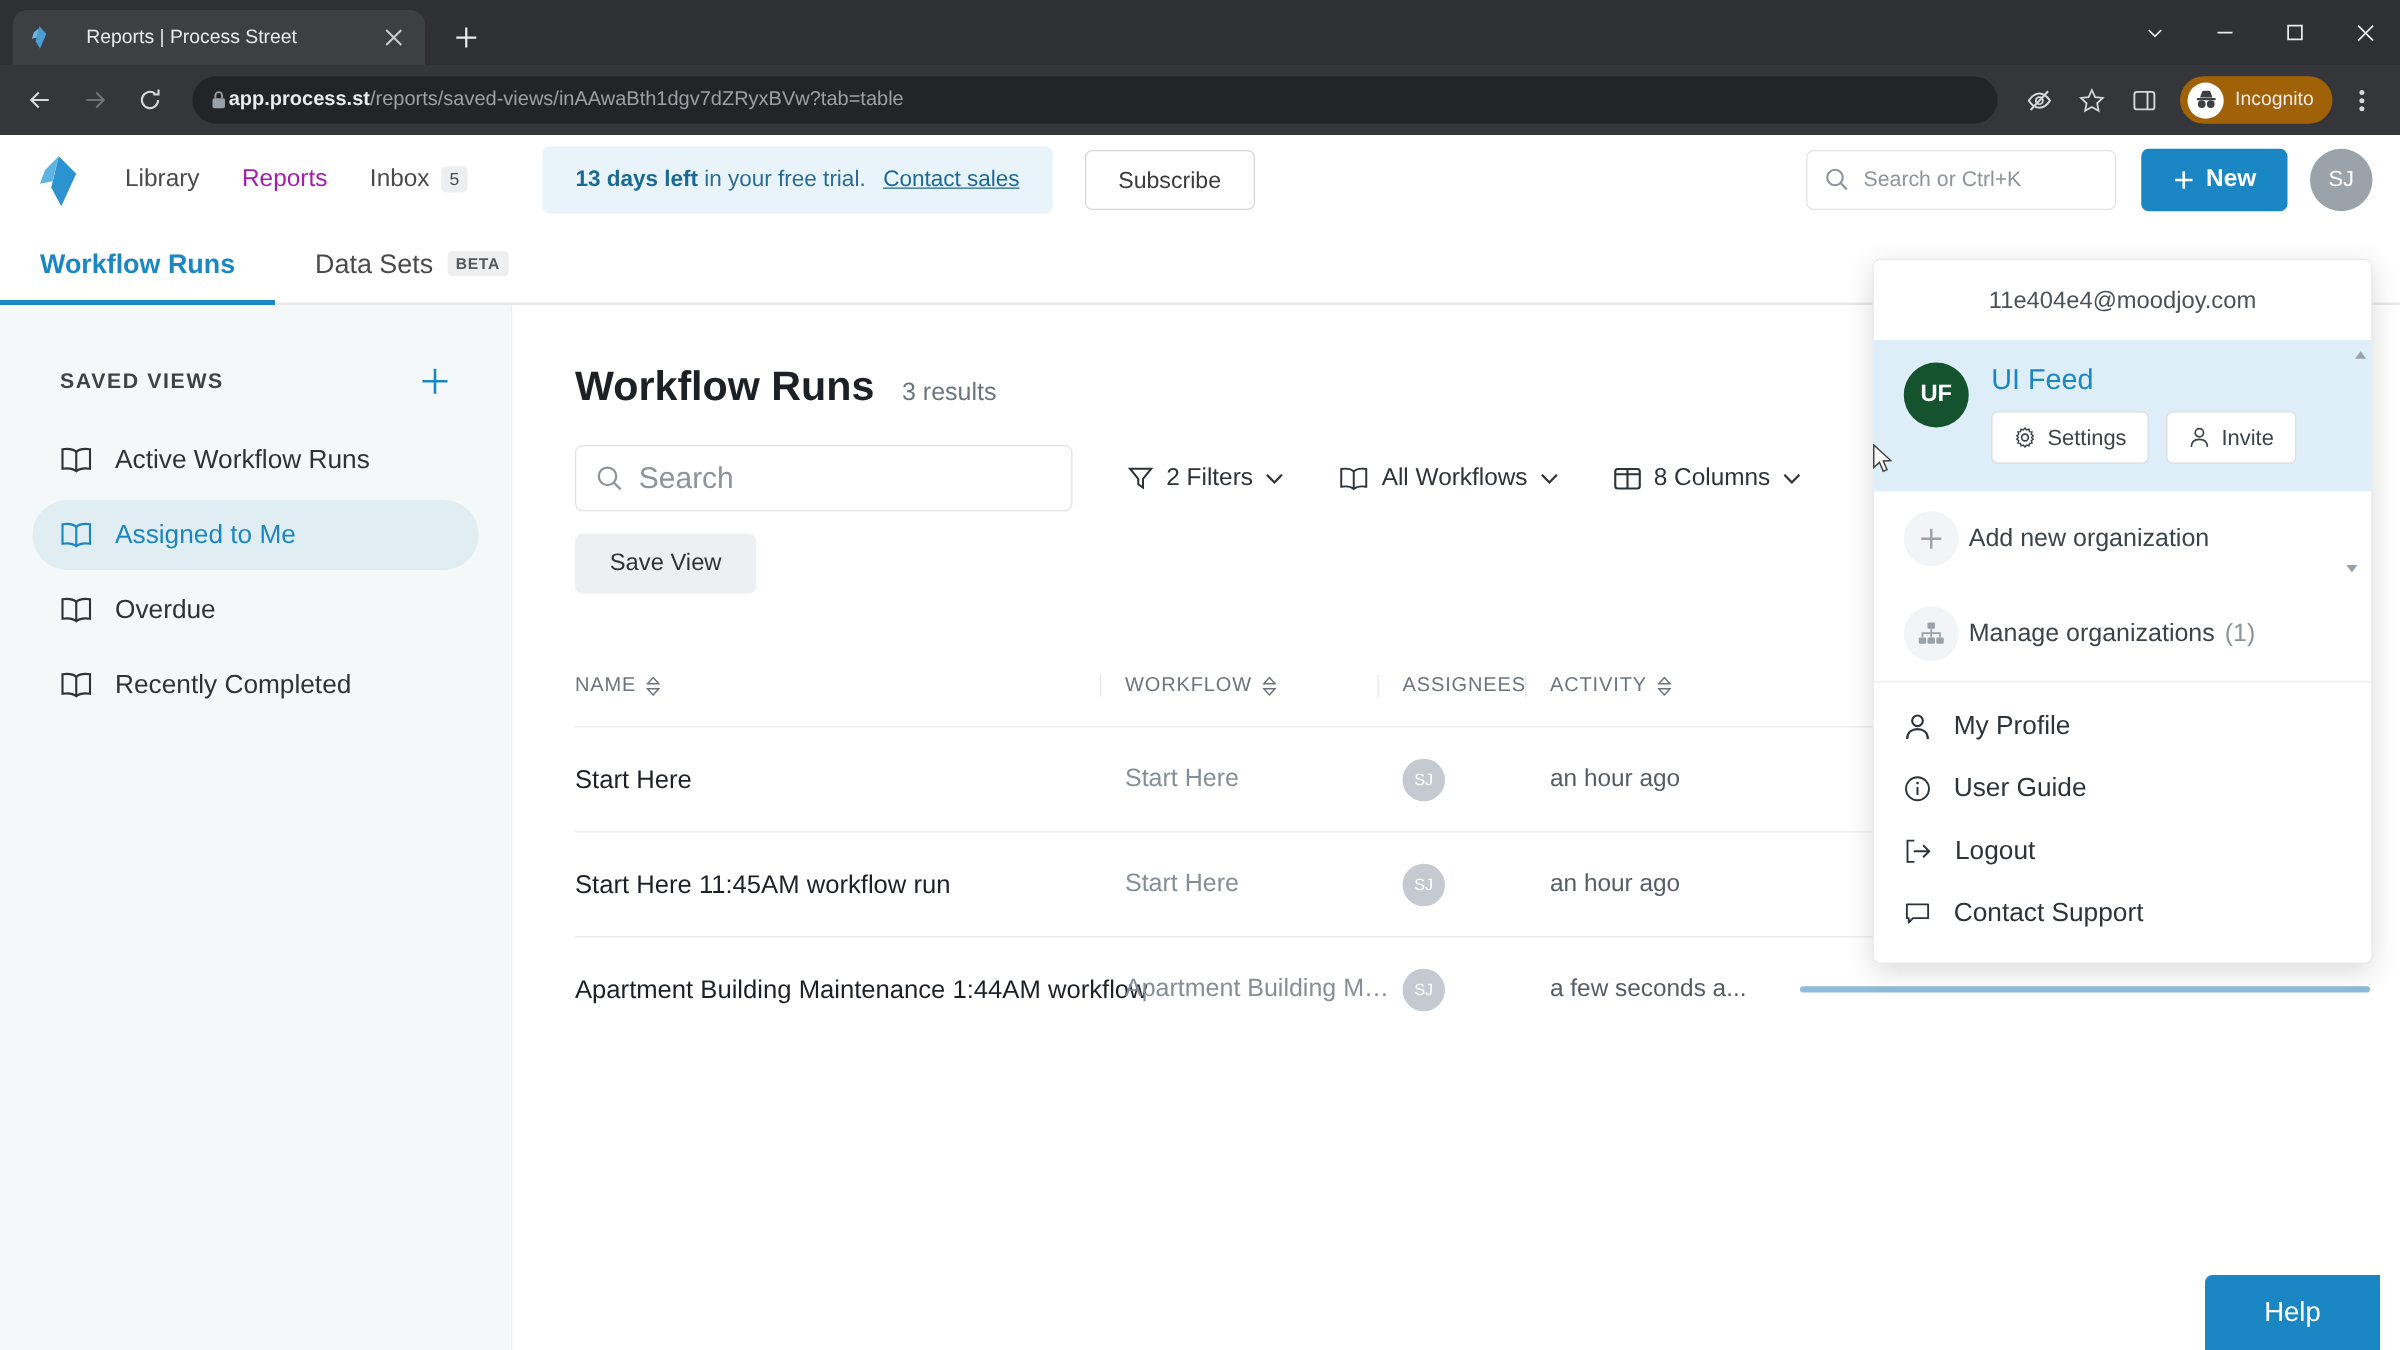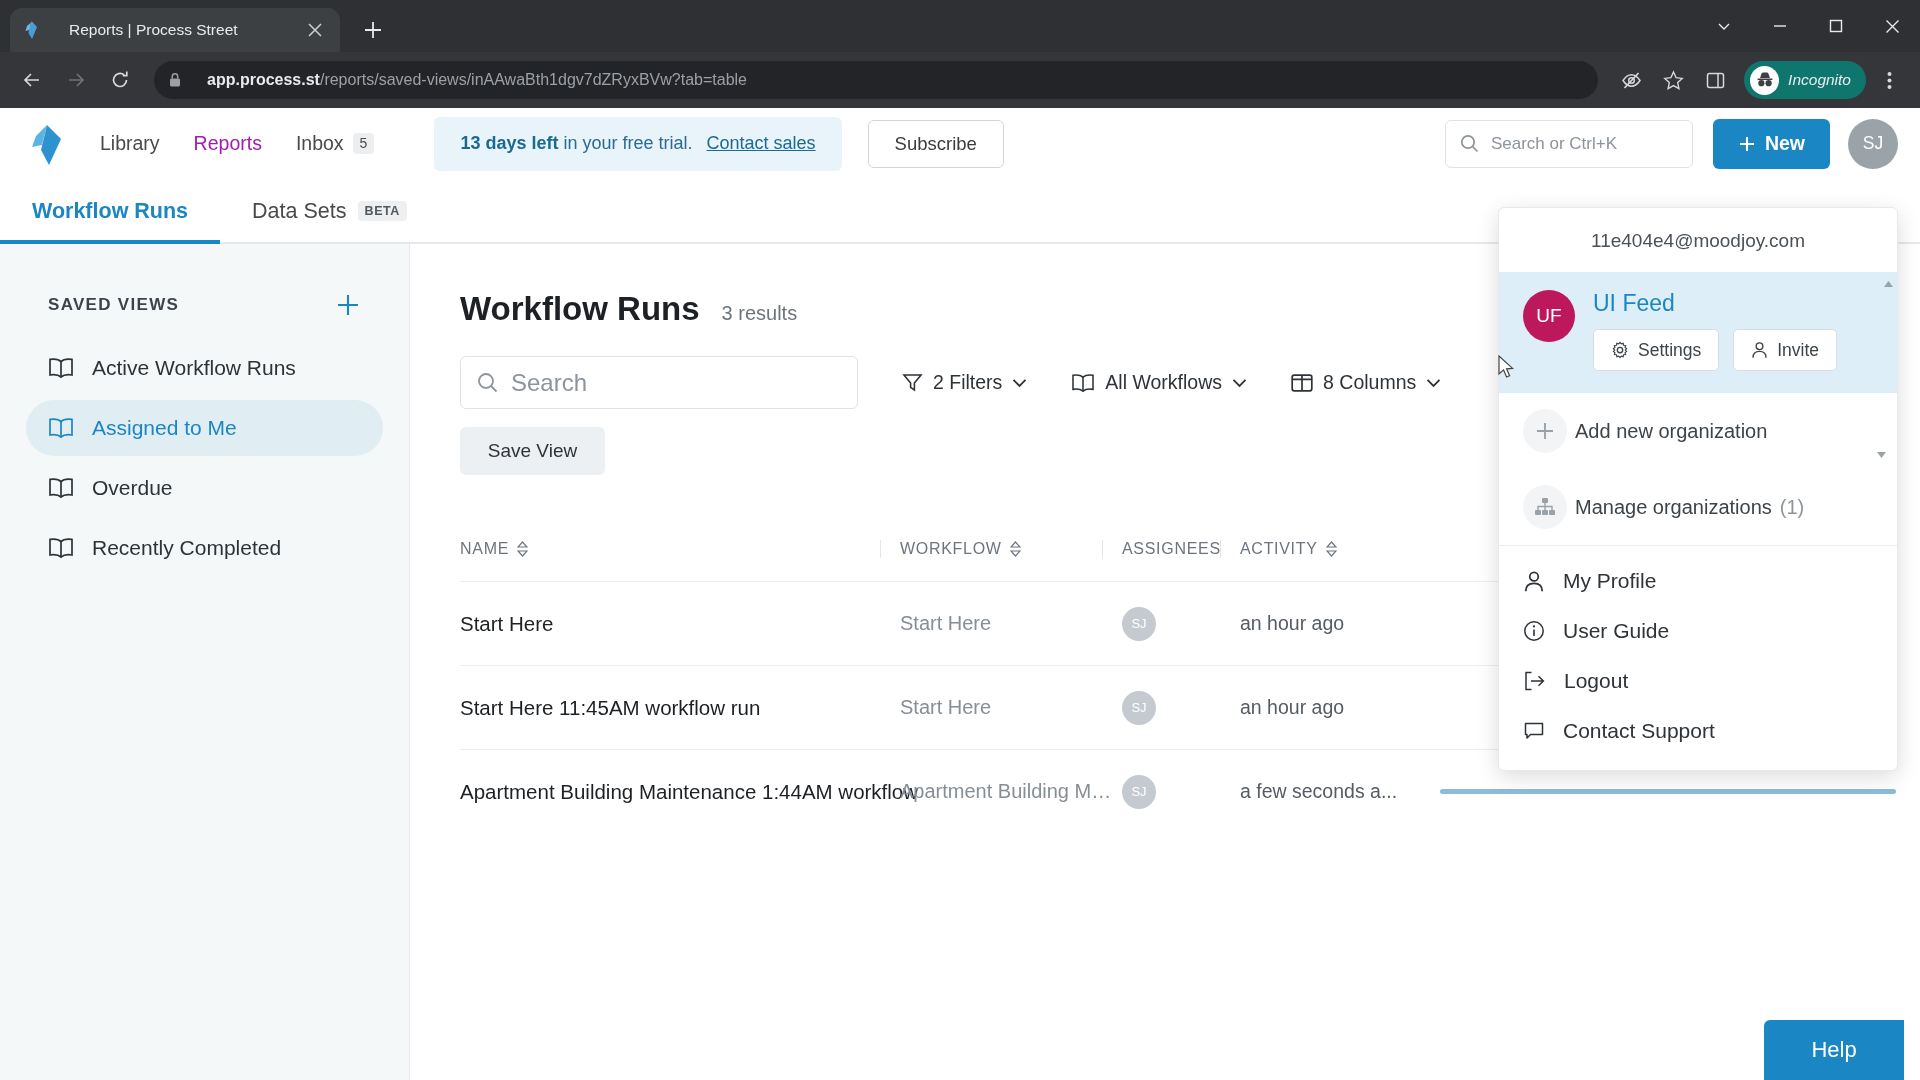--- a/index.html
+++ b/index.html
@@ -48,36 +48,36 @@
     height: 56px; background: #35363a; display: flex; align-items: center;
     padding: 0 12px; gap: 4px; flex: none;
   }
   .nav-btn {
     width: 40px; height: 40px; border-radius: 50%; display: flex;
     align-items: center; justify-content: center; color: #d6d8db; flex: none;
   }
   .nav-btn.disabled { color: #6e7175; }
   .omnibox {
     flex: 1; height: 38px; background: #232427; border-radius: 19px;
-    display: flex; align-items: center; padding: 0 14px; gap: 24px; margin: 0 10px;
+    display: flex; align-items: center; padding: 0 14px; gap: 0; margin: 0 10px;
     min-width: 0;
   }
   .omnibox-lock { width: 15px; height: 16px; flex: none; position: relative; }
   .omnibox-url {
     font-size: 16px; color: #9aa0a6; white-space: nowrap; overflow: hidden;
     text-overflow: ellipsis;
   }
   .omnibox-url b { color: #e8eaed; font-weight: 700; }
   .tb-icon {
     width: 38px; height: 38px; border-radius: 50%; display: flex;
     align-items: center; justify-content: center; color: #d6d8db; flex: none;
   }
   .incognito-chip {
-    height: 38px; border-radius: 19px; background: #0f766e; display: flex;
-    align-items: center; gap: 9px; padding: 0 15px 0 6px; margin-left: 6px; flex: none; font-style: italic;
+    height: 38px; border-radius: 19px; background: #a16207; display: flex;
+    align-items: center; gap: 9px; padding: 0 15px 0 6px; margin-left: 6px; flex: none;
   }
   .incognito-avatar {
     width: 29px; height: 29px; border-radius: 50%; background: #ffffff;
     display: flex; align-items: center; justify-content: center;
   }
   .incognito-label { color: #e8eaed; font-size: 15.5px; }
 
   
   .app { flex: 1; position: relative; background: #ffffff; overflow: hidden; }
 
@@ -241,22 +241,22 @@
     box-shadow: 0 6px 22px rgba(0,0,0,.14); z-index: 50; overflow: hidden;
   }
   .dd-email {
     text-align: center; font-size: 19px; color: #4a5157; padding: 22px 10px 20px;
   }
   .dd-orgs { position: relative; max-height: 220px; }
   .dd-org {
     background: #ddeef8; padding: 18px 24px 22px 24px; display: flex; gap: 18px;
   }
   .org-avatar {
-    width: 52px; height: 52px; border-radius: 50%; background: #be185d; color: #fff;
-    font-size: 19px; display: flex; align-items: center; justify-content: center; flex: none;
+    width: 52px; height: 52px; border-radius: 50%; background: #14532d; color: #fff;
+    font-size: 19px; display: flex; align-items: center; justify-content: center; flex: none; font-weight: bold;
   }
   .org-name { font-size: 23px; color: #1b86c4; margin-bottom: 12px; }
   .org-actions { display: flex; gap: 14px; }
   .org-btn {
     height: 42px; padding: 0 17px; border: 1px solid #d8dde1; border-radius: 5px;
     background: #fff; display: flex; align-items: center; gap: 9px;
     font-size: 17.5px; color: #3c444a;
   }
   .dd-row {
     display: flex; align-items: center; gap: 8px; padding: 16px 24px;

